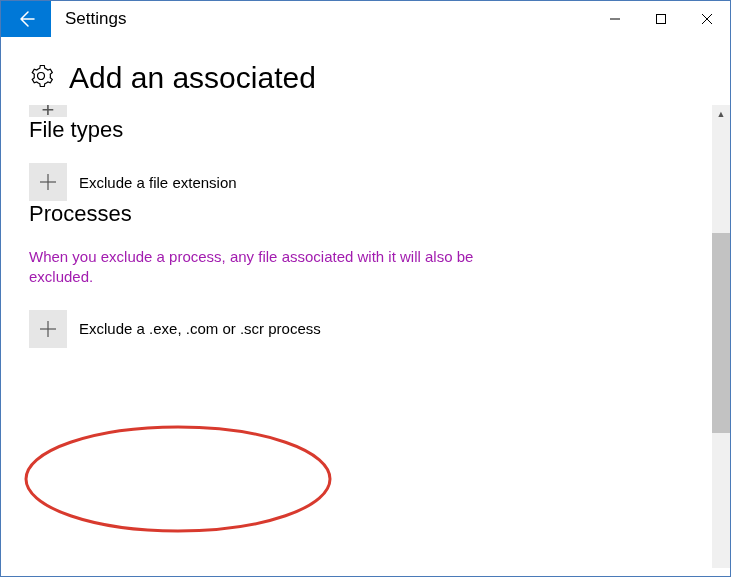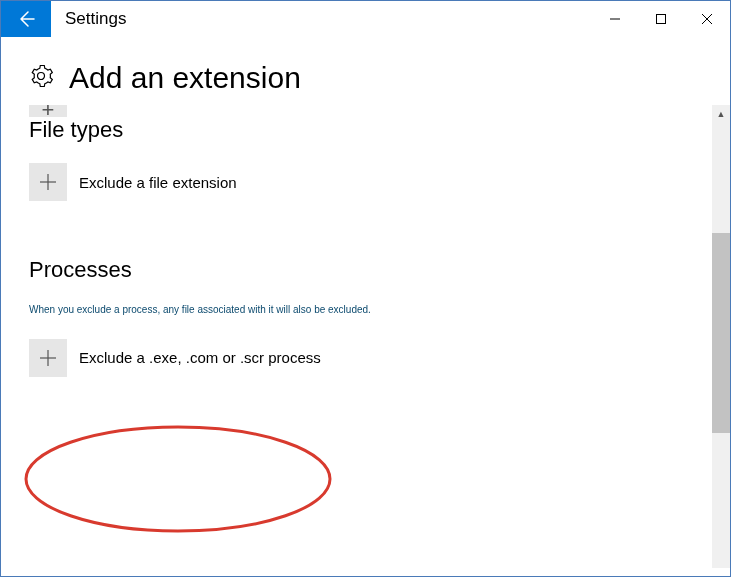--- a/index.html
+++ b/index.html
@@ -102,25 +102,24 @@
       line-height: 0.4;
       overflow: hidden;
     }
     .section-heading {
       font-size: 22px;
       font-weight: 400;
       color: #000;
       margin-bottom: 20px;
     }
     .section-heading.processes {
-      margin-top: 56px;
     }
     .section-desc {
-      font-size: 10px;
-      color: #0c4a6e;
+      font-size: 15px;
+      color: #a21caf;
       line-height: 1.35;
       max-width: 500px;
       margin-bottom: 22px;
     }
     .exclude-row {
       display: flex;
       align-items: center;
       gap: 12px;
       cursor: pointer;
     }
@@ -205,21 +204,21 @@
     </div>
   </div>
 </div>
 
 <div class="header">
   <span class="header-icon">
     <svg viewBox="0 0 24 24">
       <path d="M12 8.5a3.5 3.5 0 1 0 0 7 3.5 3.5 0 0 0 0-7zm9.4 3.5c0-.6-.05-1.2-.14-1.77l2.1-1.64-2-3.46-2.5.84a9.5 9.5 0 0 0-3.06-1.77L15.3 1.5h-4l-.5 2.7a9.5 9.5 0 0 0-3.06 1.77l-2.5-.84-2 3.46 2.1 1.64c-.09.57-.14 1.17-.14 1.77s.05 1.2.14 1.77l-2.1 1.64 2 3.46 2.5-.84a9.5 9.5 0 0 0 3.06 1.77l.5 2.7h4l.5-2.7a9.5 9.5 0 0 0 3.06-1.77l2.5.84 2-3.46-2.1-1.64c.09-.57.14-1.17.14-1.77z" fill="none" stroke="#000" stroke-width="1.2"></path>
     </svg>
   </span>
-  <div class="header-title">Add an extension</div>
+  <div class="header-title">Add an associated</div>
 </div>
 
 <div class="content">
   <div class="scroll-area">
 
     <div class="partial-button">+</div>
 
     <div class="section-heading">File types</div>
 
     <div class="exclude-row">

